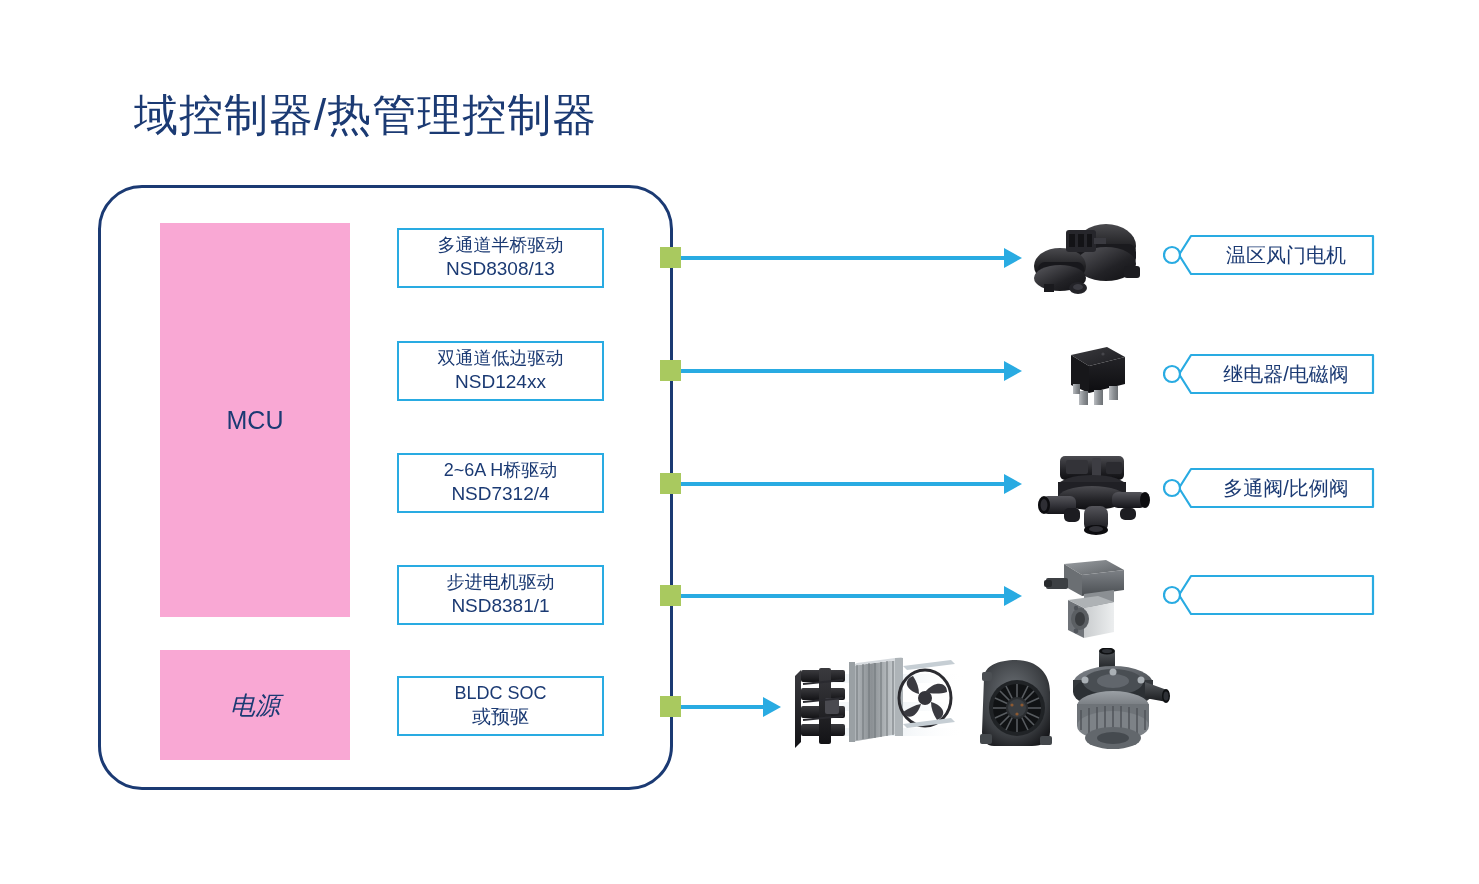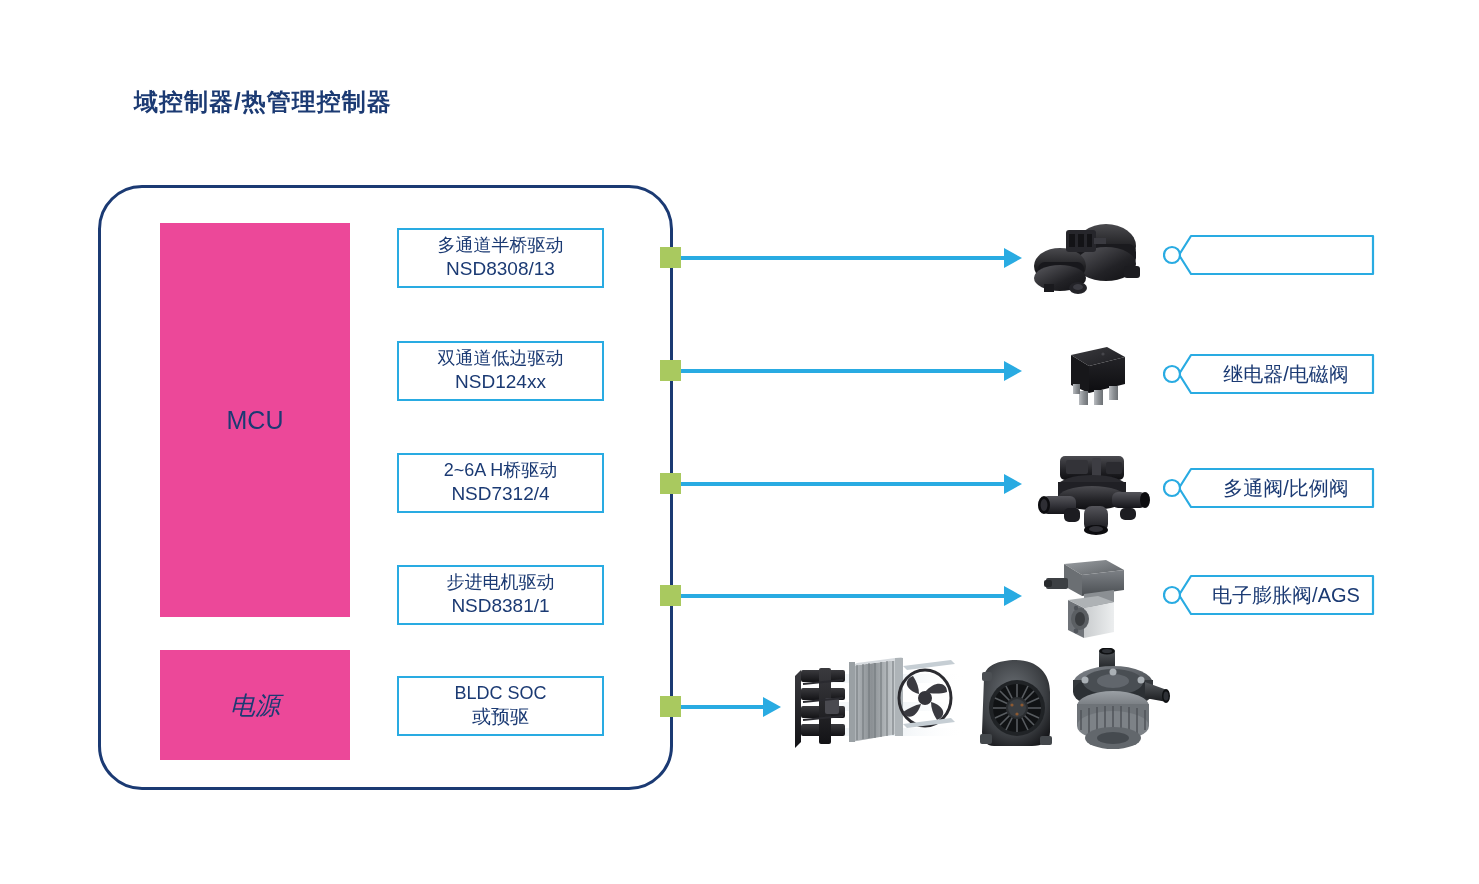--- a/index.html
+++ b/index.html
@@ -16,22 +16,22 @@
     height: 884px;
     background: #ffffff;
     overflow: hidden;
   }
 
   
   #page-title {
     position: absolute;
     left: 134px;
     top: 86px;
-    font-size: 24px;
-    font-weight: bold;
+    font-size: 44px;
+    font-weight: normal;
     color: #1b3a73;
     letter-spacing: 1px;
     white-space: nowrap;
   }
 
   
   #controller-box {
     position: absolute;
     left: 98px;
     top: 185px;
@@ -39,21 +39,21 @@
     height: 605px;
     border: 3px solid #1b3a73;
     border-radius: 44px;
     box-sizing: border-box;
     background: #ffffff;
   }
 
   
   .blue-block {
     position: absolute;
-    background: #ec4899;
+    background: #f9a8d4;
     color: #1b3a73;
     display: flex;
     align-items: center;
     justify-content: center;
     font-size: 25px;
     box-sizing: border-box;
   }
   #mcu-block {
     left: 160px;
     top: 223px;
@@ -474,20 +474,21 @@
       <ellipse cx="50" cy="90" rx="28" ry="11" fill="#62676c"></ellipse>
       <ellipse cx="50" cy="90" rx="16" ry="6" fill="#454a4f"></ellipse>
     </svg>
   </div>
 
   <div class="tag" style="left:1163px; top:233px;">
     <svg width="212" height="44" viewBox="0 0 212 44" fill="none">
       <path d="M28 3 L210 3 L210 41 L28 41 L16 22 Z" stroke="#29abe2" stroke-width="2.2" fill="#ffffff" stroke-linejoin="round"></path>
       <circle cx="9" cy="22" r="8" stroke="#29abe2" stroke-width="2.2" fill="#ffffff"></circle>
     </svg>
+    <div class="tag-text">温区风门电机</div>
   </div>
 
   <div class="tag" style="left:1163px; top:466px;">
     <svg width="212" height="44" viewBox="0 0 212 44" fill="none">
       <path d="M28 3 L210 3 L210 41 L28 41 L16 22 Z" stroke="#29abe2" stroke-width="2.2" fill="#ffffff" stroke-linejoin="round"></path>
       <circle cx="9" cy="22" r="8" stroke="#29abe2" stroke-width="2.2" fill="#ffffff"></circle>
     </svg>
     <div class="tag-text">多通阀/比例阀</div>
   </div>
 
@@ -497,17 +498,16 @@
       <circle cx="9" cy="22" r="8" stroke="#29abe2" stroke-width="2.2" fill="#ffffff"></circle>
     </svg>
     <div class="tag-text">继电器/电磁阀</div>
   </div>
 
   <div class="tag" style="left:1163px; top:573px;">
     <svg width="212" height="44" viewBox="0 0 212 44" fill="none">
       <path d="M28 3 L210 3 L210 41 L28 41 L16 22 Z" stroke="#29abe2" stroke-width="2.2" fill="#ffffff" stroke-linejoin="round"></path>
       <circle cx="9" cy="22" r="8" stroke="#29abe2" stroke-width="2.2" fill="#ffffff"></circle>
     </svg>
-    <div class="tag-text">电子膨胀阀/AGS</div>
   </div>
 
 
 </div>
 
 </body></html>

